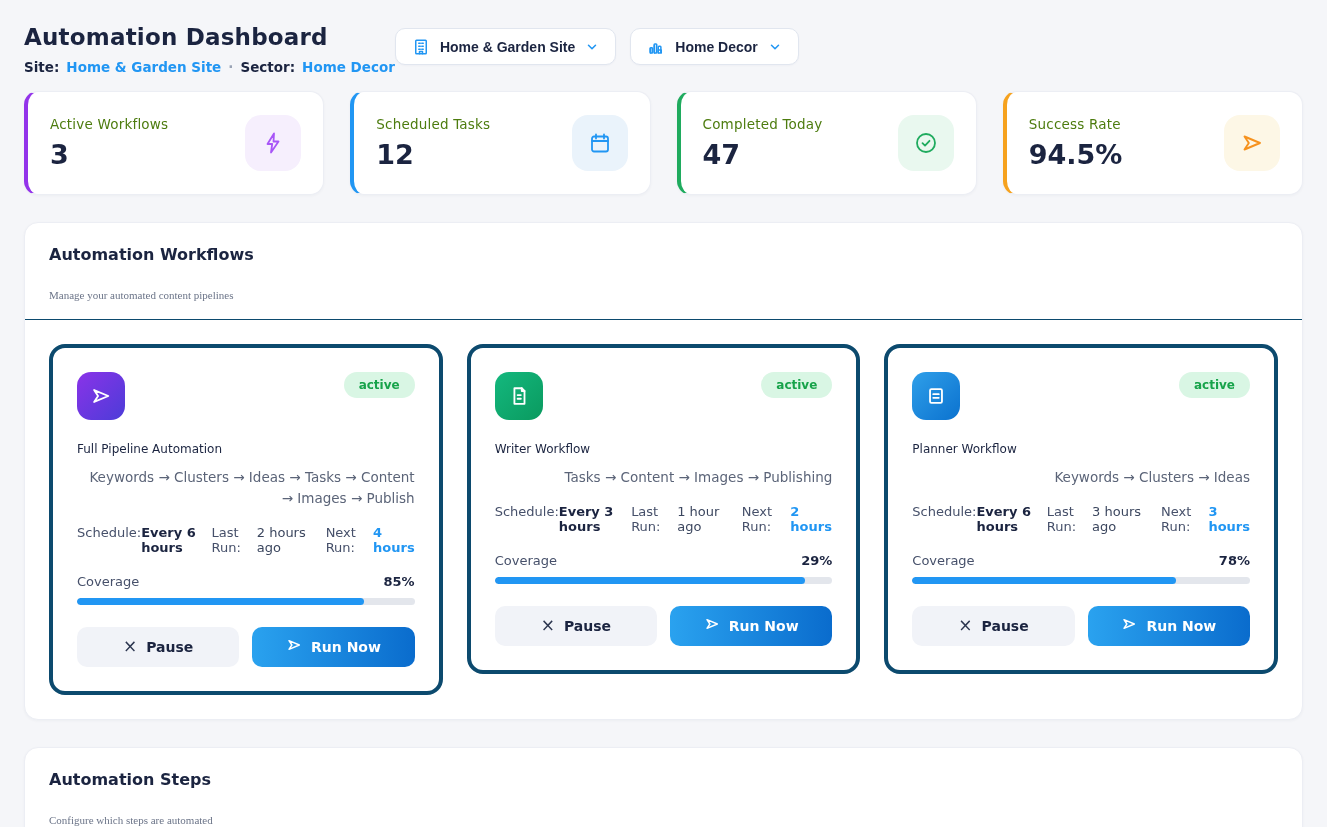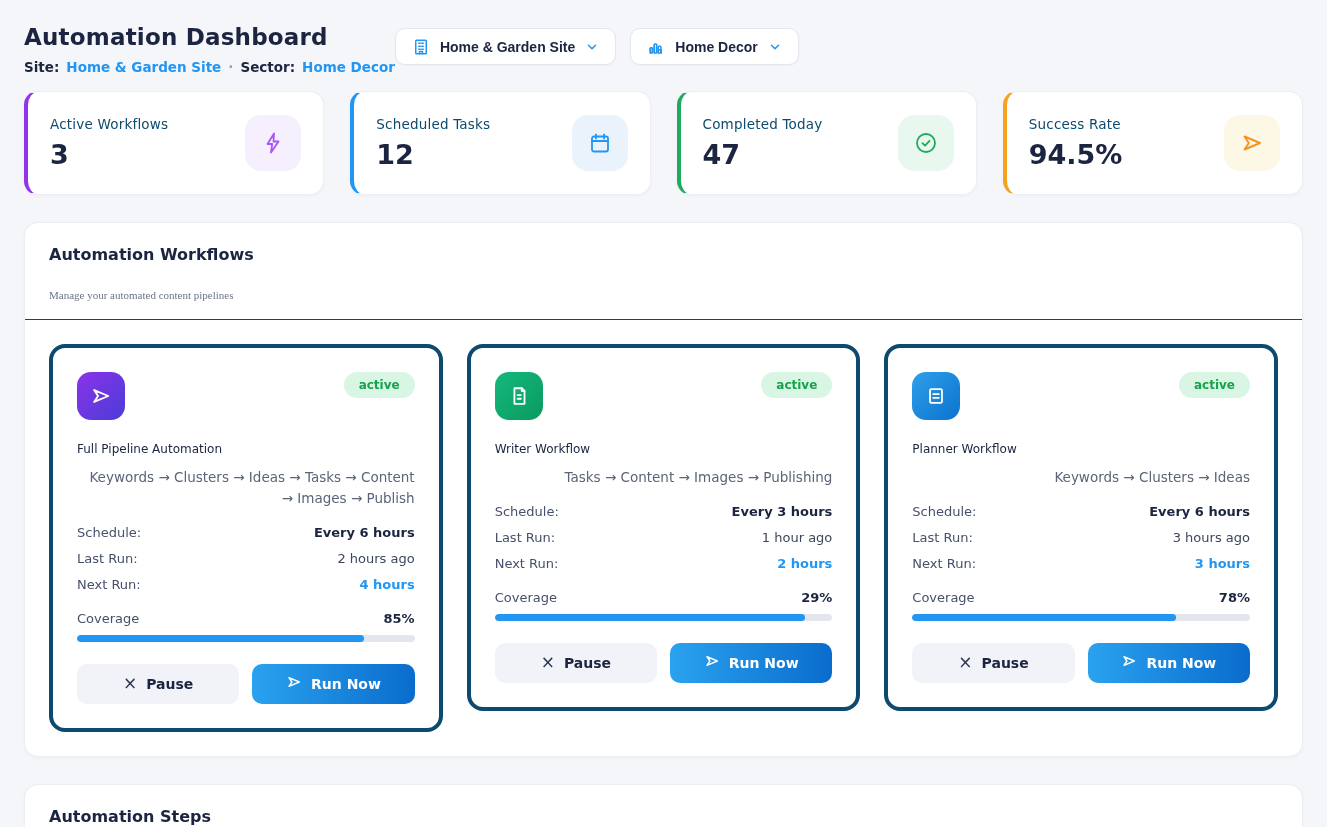--- a/index.html
+++ b/index.html
@@ -30,21 +30,21 @@
   .stat-card {
     background:#fff; border:1px solid #eceef4; border-radius:14px;
     border-left:4px solid #999; padding:20px 22px;
     display:flex; justify-content:space-between; align-items:center;
     box-shadow:0 1px 3px rgba(25,40,80,.04); height:104px;
   }
   .stat-card.purple { border-left-color:var(--accent-purple); }
   .stat-card.blue   { border-left-color:var(--accent-blue); }
   .stat-card.green  { border-left-color:var(--accent-green); }
   .stat-card.orange { border-left-color:var(--accent-orange); }
-  .stat-label { font-size:13.5px; color:#0c4a6e; letter-spacing:.2px; }
+  .stat-label { font-size:13.5px; color:#4d7c0f; letter-spacing:.2px; }
   .stat-value { font-size:27px; font-weight:800; color:var(--navy); margin-top:7px; }
   .stat-icon { width:56px; height:56px; border-radius:16px; display:flex; align-items:center; justify-content:center; }
   .stat-icon.purple { background:#f6effd; }
   .stat-icon.blue   { background:#eaf3fb; }
   .stat-icon.green  { background:#e9f8ef; }
   .stat-icon.orange { background:#fdf7e6; }
   
   .panel { background:#fff; border:1px solid #eceef4; border-radius:14px; margin-top:27px;
            box-shadow:0 1px 3px rgba(25,40,80,.04); }
   .panel-head { padding:22px 24px 18px; border-bottom:1px solid #0c4a6e; }
@@ -56,21 +56,21 @@
   .wf-card { border:4px solid #0c4a6e; border-radius:16px; padding:24px; background:#fff; }
   .wf-top { display:flex; justify-content:space-between; align-items:flex-start; }
   .wf-icon { width:48px; height:48px; border-radius:14px; display:flex; align-items:center; justify-content:center; }
   .wf-icon.purple { background:linear-gradient(135deg,#8a33e8,#4c3cd8); }
   .wf-icon.green  { background:linear-gradient(135deg,#14b87e,#0a9a5f); }
   .wf-icon.blue   { background:linear-gradient(135deg,#2f9fe9,#0b72cf); }
   .badge { background:#d9f6e4; color:#17a34a; font-size:12px; font-weight:800;
            padding:6px 15px; border-radius:999px; }
   .wf-title { font-size:12px; font-weight:400; color:var(--navy); margin-top:22px; }
   .wf-pipeline { font-size:13.5px; color:#5b6478; margin-top:11px; line-height:1.55;text-align:right; }
-  .wf-meta { margin-top:16px; display:flex; flex-direction:column; gap:11px; }
+  .wf-meta { margin-top:16px; display:flex; flex-direction:row; gap:11px; }
   .meta-row { display:flex; justify-content:space-between; font-size:13px; }
   .meta-row .k { color:#46506a; }
   .meta-row .v { color:#3c475f; }
   .meta-row .v.bold { font-weight:800; color:var(--navy); }
   .meta-row .v.blue { font-weight:800; color:var(--blue); }
   .coverage-row { display:flex; justify-content:space-between; font-size:13px; margin-top:19px; }
   .coverage-row .k { color:#46506a; }
   .coverage-row .v { font-weight:800; color:var(--navy); }
   .progress-track { margin-top:9px; height:7px; border-radius:6px; background:#e3e6ec; overflow:hidden; }
   .progress-fill { height:100%; border-radius:6px; background:var(--blue); }

